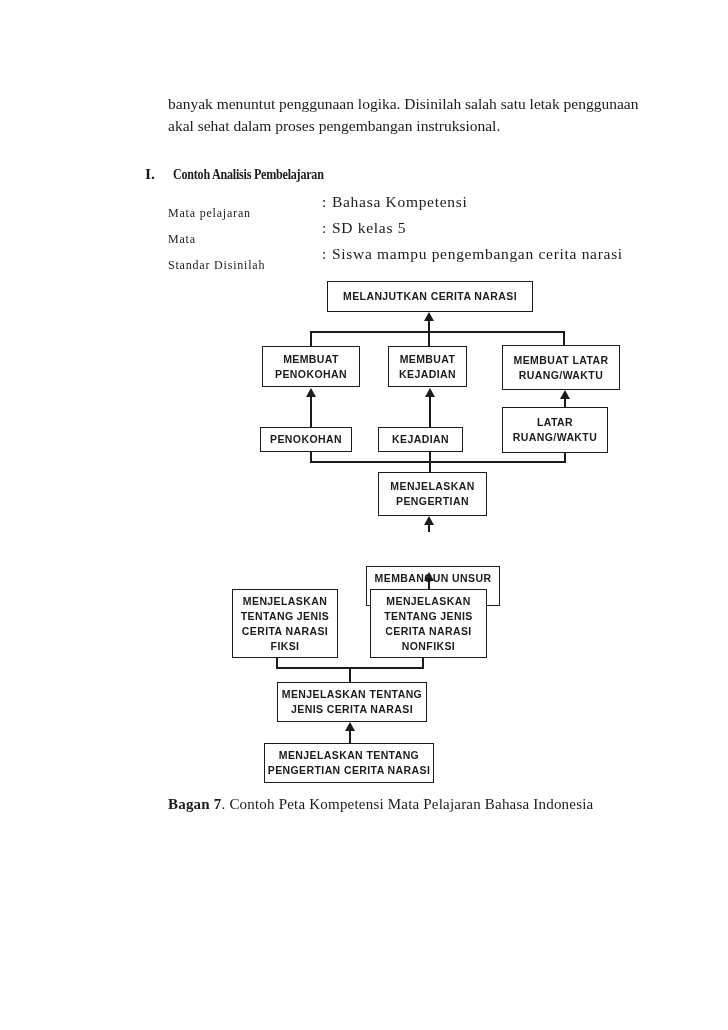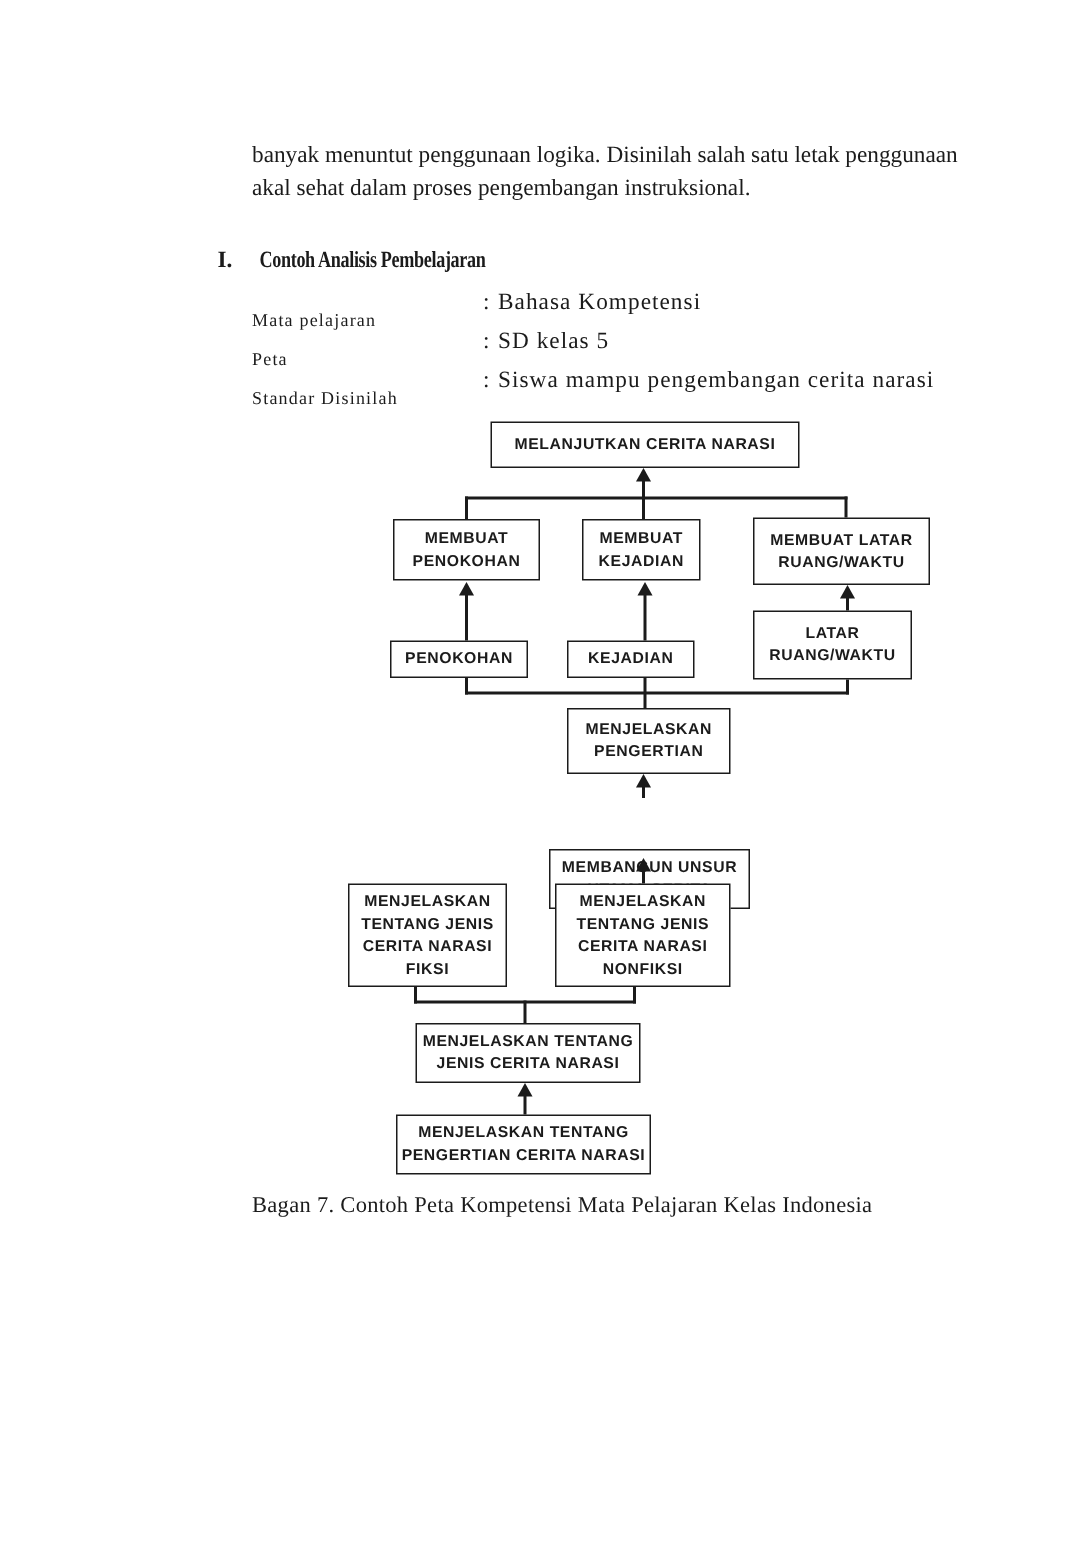--- a/index.html
+++ b/index.html
@@ -50,21 +50,21 @@
   }
   .detail-value{
     position:absolute;left:164px;top:0;
     font-size:15.5px;letter-spacing:0.7px;white-space:nowrap;
   }
   .caption{
     font-size:15px;
     letter-spacing:0.2px;
     white-space:nowrap;
   }
-  .caption .bold{font-weight:normal;}
+  .caption .bold{font-weight:bold;}
 
   
   .node{
     position:absolute;
     box-sizing:border-box;
     border:1.5px solid var(--ink);
     background:var(--paper);
     display:flex;
     align-items:center;
     justify-content:center;
@@ -101,21 +101,21 @@
   <div class="abs" style="left:173px;top:165px;">
     <span class="section-title">Contoh Analisis Pembelajaran</span>
   </div>
 
   <div class="detail-row" style="top:193px;">
     <span class="detail-label">Mata pelajaran</span>
     <span class="detail-colon">:</span>
     <span class="detail-value">Bahasa Kompetensi</span>
   </div>
   <div class="detail-row" style="top:219px;">
-    <span class="detail-label">Peta</span>
+    <span class="detail-label">Mata</span>
     <span class="detail-colon">:</span>
     <span class="detail-value">SD kelas 5</span>
   </div>
   <div class="detail-row" style="top:245px;">
     <span class="detail-label">Standar Disinilah</span>
     <span class="detail-colon">:</span>
     <span class="detail-value">Siswa mampu pengembangan cerita narasi</span>
   </div>
 
   <div class="abs" style="left:0;top:0;width:728px;height:998px;padding-left:12px;">
@@ -181,16 +181,16 @@
     <div class="vline" style="left:276px;top:658px;height:11px;"></div>
     <div class="vline" style="left:422px;top:658px;height:11px;"></div>
     <div class="hline" style="left:276px;top:667px;width:148px;"></div>
     <div class="vline" style="left:349px;top:667px;height:15px;"></div>
 
     <div class="arrowhead" style="left:345px;top:722px;"></div>
     <div class="vline" style="left:349px;top:729px;height:14px;"></div>
   </div>
 
   <div class="abs caption" style="left:168px;top:796px;">
-    <span class="bold">Bagan 7</span><span>. Contoh Peta Kompetensi Mata Pelajaran Kelas Indonesia</span>
+    <span class="bold">Bagan 7</span><span>. Contoh Peta Kompetensi Mata Pelajaran Bahasa Indonesia</span>
   </div>
 
 </div>
 
 </body></html>

